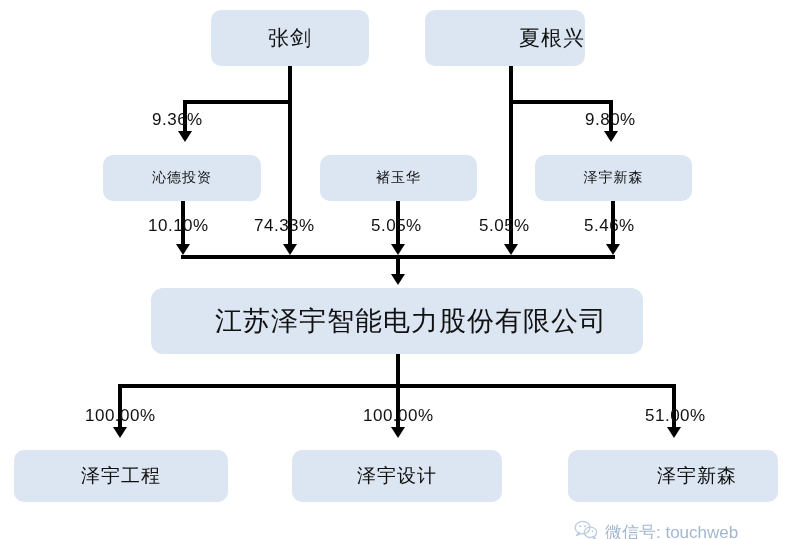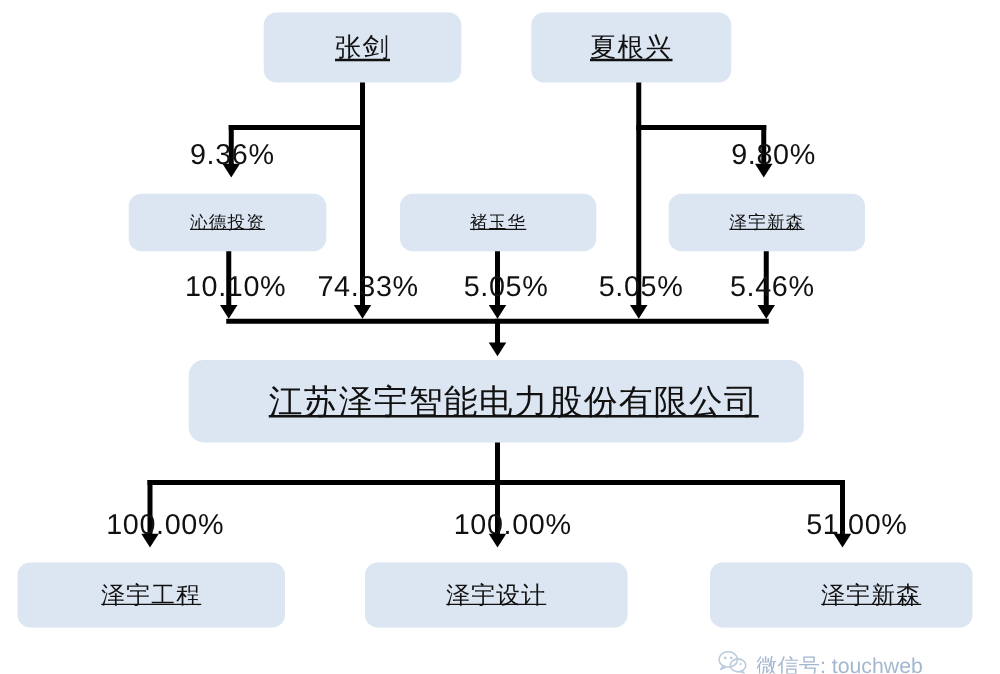--- a/index.html
+++ b/index.html
@@ -27,21 +27,20 @@
     align-items: center;
     justify-content: center;
     color: #111111;
     box-sizing: border-box;
     font-weight: 400;
   }
   .box .label {
     font-family: "Liberation Sans", "DejaVu Sans", sans-serif;
     letter-spacing: 1px;
     white-space: nowrap;
-    text-decoration: underline;
   }
   .box-person  { font-size: 21px; }
   .box-mid     { font-size: 14px; }
   .box-sub     { font-size: 19px; }
   .box-main    { font-size: 27px; border-radius: 12px; }
 
   
   .vline {
     position: absolute;
     background: #000000;
@@ -57,21 +56,21 @@
     width: 0;
     height: 0;
     border-left: 7px solid transparent;
     border-right: 7px solid transparent;
     border-top: 11px solid #000000;
   }
   
   .pct {
     position: absolute;
     font-family: "Liberation Sans", "DejaVu Sans", sans-serif;
-    font-size: 23px;
+    font-size: 17px;
     color: #111111;
     white-space: nowrap;
     letter-spacing: 0.5px;
   }
   
   .watermark {
     position: absolute;
     display: flex;
     align-items: center;
     gap: 7px;
@@ -86,21 +85,21 @@
 </style>
 </head>
 <body>
 
 <div id="canvas">
 
   <div class="box box-person" style="left:211px; top:10px; width:158px; height:56px;">
     <span class="label">张剑</span>
   </div>
 
-  <div class="box box-person" style="left:425px; top:10px; width:160px; height:56px;">
+  <div class="box box-person" style="left:425px; top:10px; width:160px; height:56px;justify-content:flex-end;">
     <span class="label">夏根兴</span>
   </div>
 
   <div class="vline" style="left:288px; top:66px; height:180px;"></div>
 
   <div class="hline" style="left:183px; top:100px; width:109px;"></div>
   <div class="vline" style="left:183px; top:100px; height:32px;"></div>
   <div class="arrow-down" style="left:178px; top:131px;"></div>
   <div class="pct" style="left:152px; top:110px;">9.36%</div>
 

